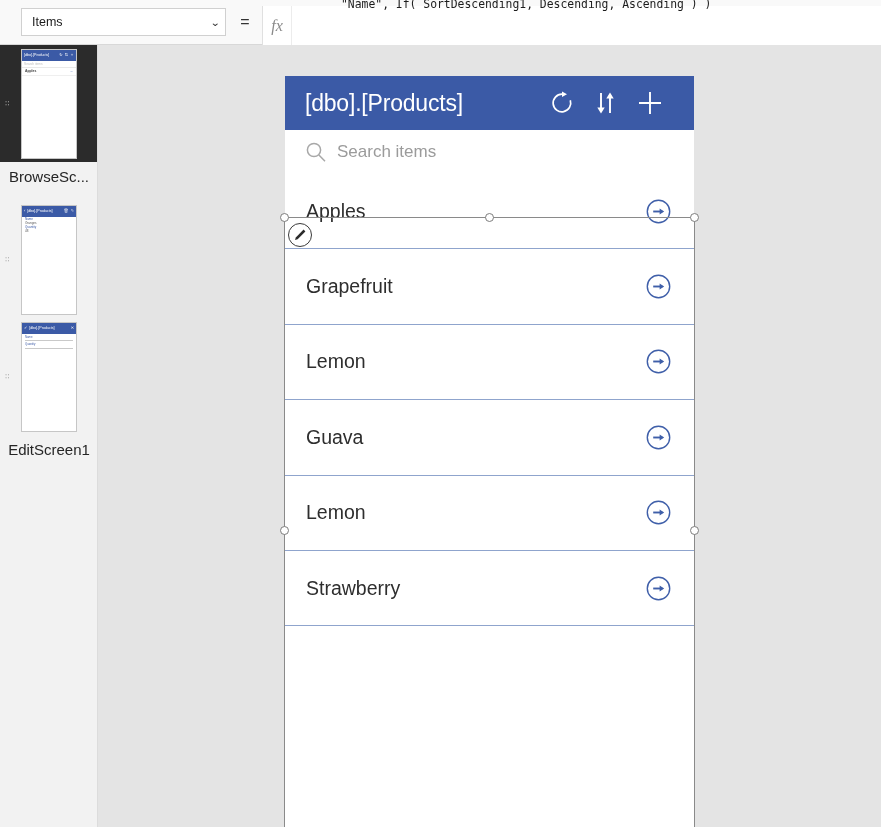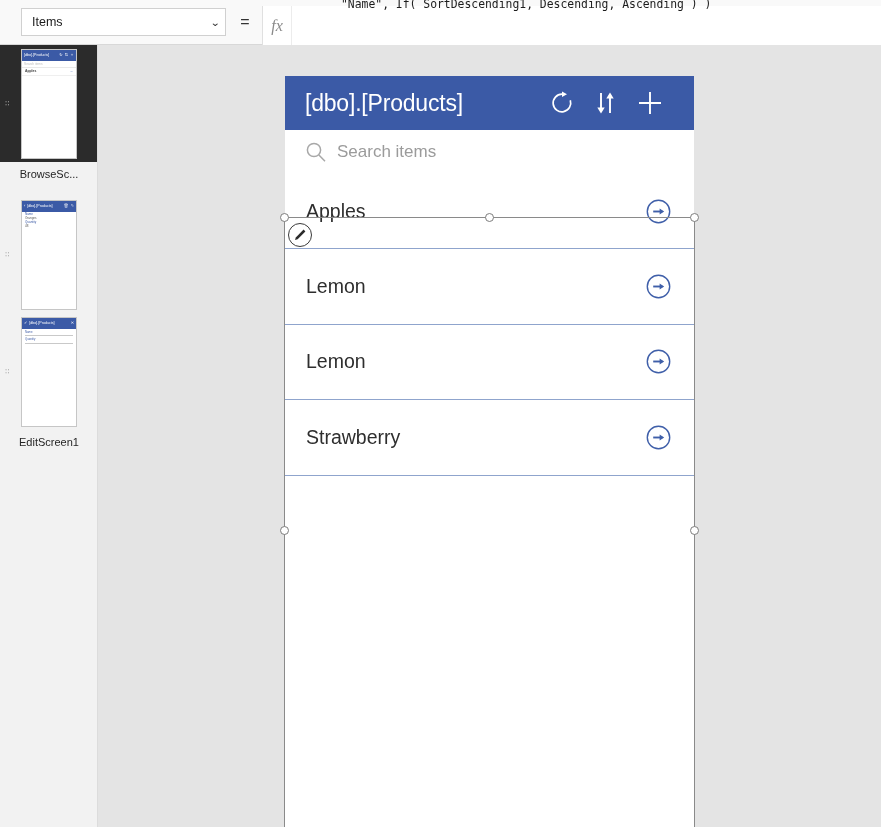--- a/index.html
+++ b/index.html
@@ -91,21 +91,21 @@
   }
   .t-row b { font-size:3.4px; color:#3a3a3a; font-weight:700; }
   .t-row i { font-size:3.4px; color:#4a6bbd; font-style:normal; }
   .t-line { height:4px; display:flex; align-items:center; padding:0 3px; }
   .t-line span { font-size:3px; color:#3b5aa6; white-space:nowrap; }
   .t-line.dk span { color:#555; }
   .t-field { padding:1px 3px 0 3px; }
   .t-field .lbl { font-size:2.8px; color:#3b5aa6; display:block; }
   .t-field .bar { height:1px; background:#c9c9c9; margin-top:1.5px; }
   .screen-label {
-    text-align:center; font-size:11px; color:#252525;
+    text-align:center; font-size:15px; color:#252525;
     padding:6px 0 16px 0; font-family:"Liberation Sans", sans-serif;
   }
 
   
   #canvas { position:absolute; left:98px; top:45px; width:783px; height:782px; background:#e4e4e4; }
 
   #phone {
     position:absolute; left:187px; top:31px; width:409px; height:753px;
     background:#fff; overflow:hidden;
   }
@@ -299,21 +299,37 @@
 
     <div class="g-item">
           <div class="g-name">Apples</div>
           <div class="g-arrow"><svg width="25" height="25" viewBox="0 0 25 25">
               <circle cx="12.5" cy="12.5" r="11.2" fill="none" stroke="#3f5fa9" stroke-width="1.4"></circle>
               <path d="M7.2 12.5 L16.4 12.5" stroke="#3f5fa9" stroke-width="1.9" fill="none"></path>
               <path d="M18.2 12.5 L13.6 9.4 L13.6 15.6 Z" fill="#3f5fa9"></path>
             </svg></div>
         </div>
         <div class="g-item">
+          <div class="g-name">Grapefruit</div>
+          <div class="g-arrow"><svg width="25" height="25" viewBox="0 0 25 25">
+              <circle cx="12.5" cy="12.5" r="11.2" fill="none" stroke="#3f5fa9" stroke-width="1.4"></circle>
+              <path d="M7.2 12.5 L16.4 12.5" stroke="#3f5fa9" stroke-width="1.9" fill="none"></path>
+              <path d="M18.2 12.5 L13.6 9.4 L13.6 15.6 Z" fill="#3f5fa9"></path>
+            </svg></div>
+        </div>
+        <div class="g-item">
           <div class="g-name">Lemon</div>
+          <div class="g-arrow"><svg width="25" height="25" viewBox="0 0 25 25">
+              <circle cx="12.5" cy="12.5" r="11.2" fill="none" stroke="#3f5fa9" stroke-width="1.4"></circle>
+              <path d="M7.2 12.5 L16.4 12.5" stroke="#3f5fa9" stroke-width="1.9" fill="none"></path>
+              <path d="M18.2 12.5 L13.6 9.4 L13.6 15.6 Z" fill="#3f5fa9"></path>
+            </svg></div>
+        </div>
+        <div class="g-item">
+          <div class="g-name">Guava</div>
           <div class="g-arrow"><svg width="25" height="25" viewBox="0 0 25 25">
               <circle cx="12.5" cy="12.5" r="11.2" fill="none" stroke="#3f5fa9" stroke-width="1.4"></circle>
               <path d="M7.2 12.5 L16.4 12.5" stroke="#3f5fa9" stroke-width="1.9" fill="none"></path>
               <path d="M18.2 12.5 L13.6 9.4 L13.6 15.6 Z" fill="#3f5fa9"></path>
             </svg></div>
         </div>
         <div class="g-item">
           <div class="g-name">Lemon</div>
           <div class="g-arrow"><svg width="25" height="25" viewBox="0 0 25 25">
               <circle cx="12.5" cy="12.5" r="11.2" fill="none" stroke="#3f5fa9" stroke-width="1.4"></circle>

